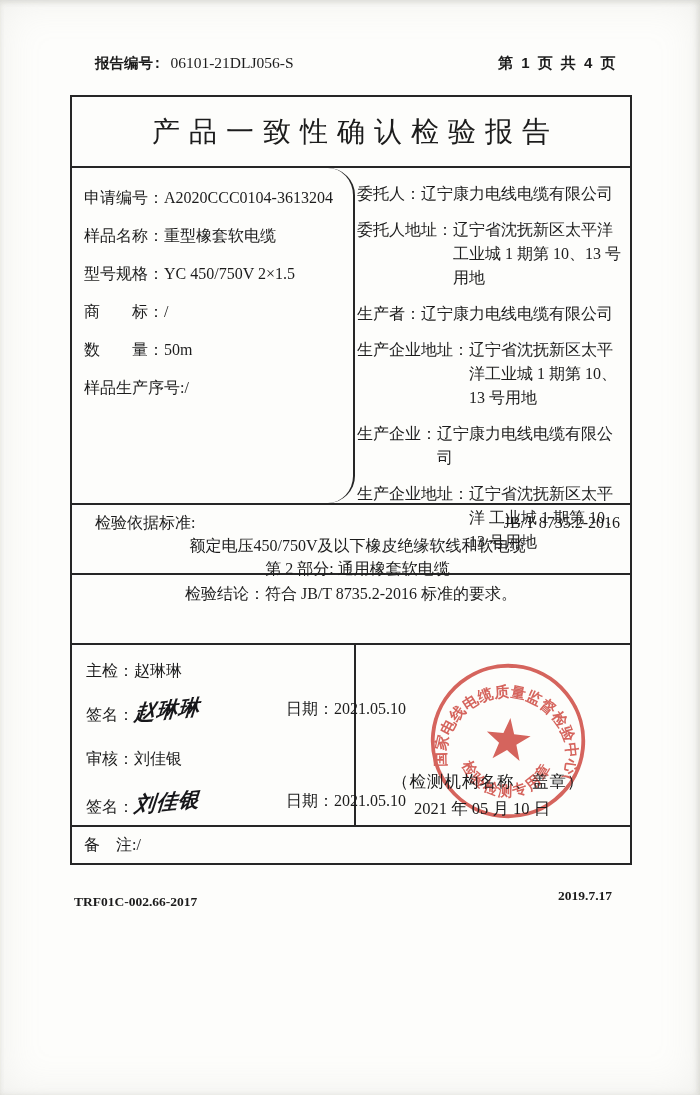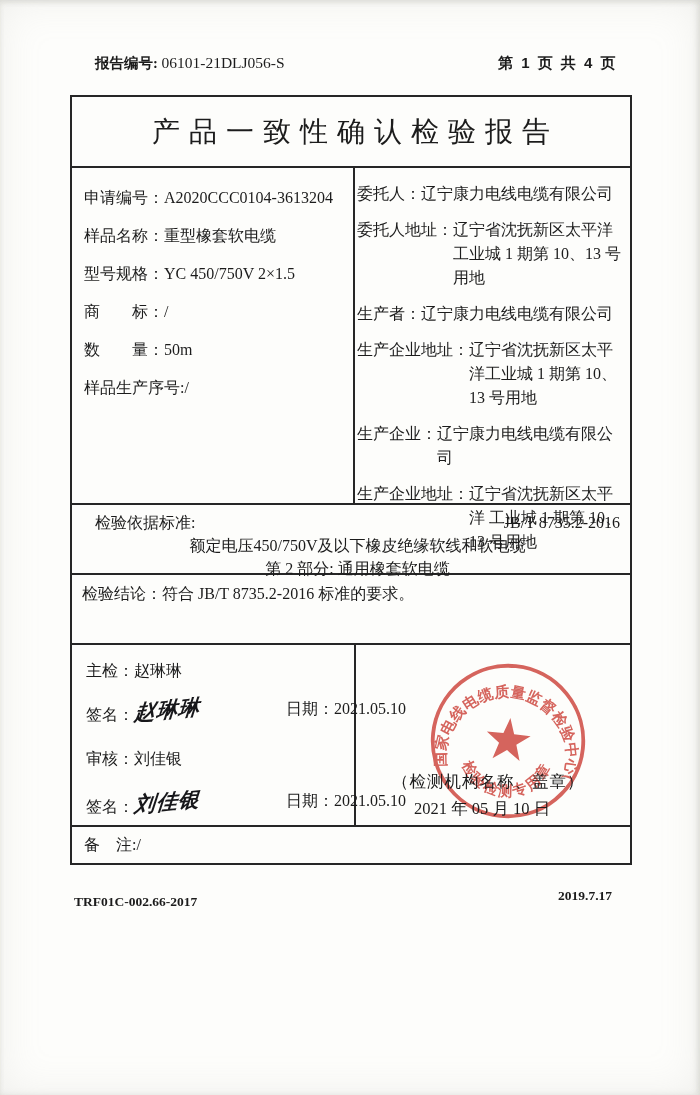--- a/index.html
+++ b/index.html
@@ -7,44 +7,44 @@
     width:700px;height:1095px;background:#ffffff;
     font-family:"Liberation Serif","DejaVu Serif",serif;
     color:#1c1c1c;position:relative;overflow:hidden;
   }
   .paper{
     position:absolute;inset:0;background:#fdfdfb;
     box-shadow:inset 0 0 40px rgba(180,180,170,.18), inset -3px 0 6px rgba(170,170,160,.25), inset 0 3px 5px rgba(200,200,190,.3);
   }
   
   .hdr-left{position:absolute;left:95px;top:54px;font-size:15.5px;}
-  .hdr-left .lbl{font-family:Liberation Serif, serif;font-weight:700;font-size:14.5px;}
+  .hdr-left .lbl{font-family:Liberation Mono, monospace;font-weight:700;font-size:14.5px;}
   .hdr-right{position:absolute;left:498px;top:54px;font-size:15px;font-family:"Liberation Sans","DejaVu Sans",sans-serif;font-weight:600;letter-spacing:2px;}
   
   .tbl{position:absolute;left:70px;top:95px;width:562px;height:770px;border:2px solid #262626;box-sizing:border-box;}
   .row{box-sizing:border-box;border-bottom:2px solid #262626;position:relative;}
   .row:last-child{border-bottom:none;}
   .title-row{height:71px;display:flex;align-items:center;justify-content:center;}
   .doc-title{font-size:28px;font-weight:400;letter-spacing:9px;text-indent:9px;}
   .info-row{height:337px;display:flex;}
-  .cell{box-sizing:border-box;}
+  .cell{box-sizing:border-box;border-radius:27px;}
   .cell-l{width:283px;border-right:2px solid #262626;padding:18px 8px 0 12px;}
   .cell-r{flex:1;padding:14px 6px 0 2px;}
   .kv{display:flex;font-size:16px;line-height:24px;margin-bottom:14px;}
   .kv .k{flex:none;white-space:nowrap;}
   .kv .v{flex:1;}
   .cell-r .kv{line-height:24px;margin-bottom:12px;}
   
   .std-row{height:70px;padding:7px 10px 0 23px;font-size:16px;}
   .std-l1{display:flex;line-height:22px;}
   .std-label{flex:none;}
   .std-code{flex:1;text-align:right;}
   .std-l2,.std-l3{text-align:center;line-height:23px;}
   
-  .concl-row{height:70px;padding:8px 10px 0 10px;font-size:16px;line-height:22px;}
+  .concl-row{height:70px;padding:8px 10px 0 10px;font-size:16px;line-height:22px;text-align:center;}
   
   .sign-row{height:182px;display:flex;}
   .sign-l{width:282px;border-right:2px solid #262626;position:relative;font-size:16px;}
   .sign-r{flex:1;position:relative;font-size:16px;}
   .sline{position:absolute;left:14px;white-space:nowrap;}
   .sl1{top:16px;} .sl2{top:54px;} .sl3{top:104px;} .sl4{top:146px;}
   .sdate{position:absolute;left:200px;white-space:nowrap;}
   .handwriting{
     display:inline-block;font-weight:700;font-size:21px;font-style:italic;
     transform:rotate(-5deg) skewX(-10deg) translateY(-3px);

